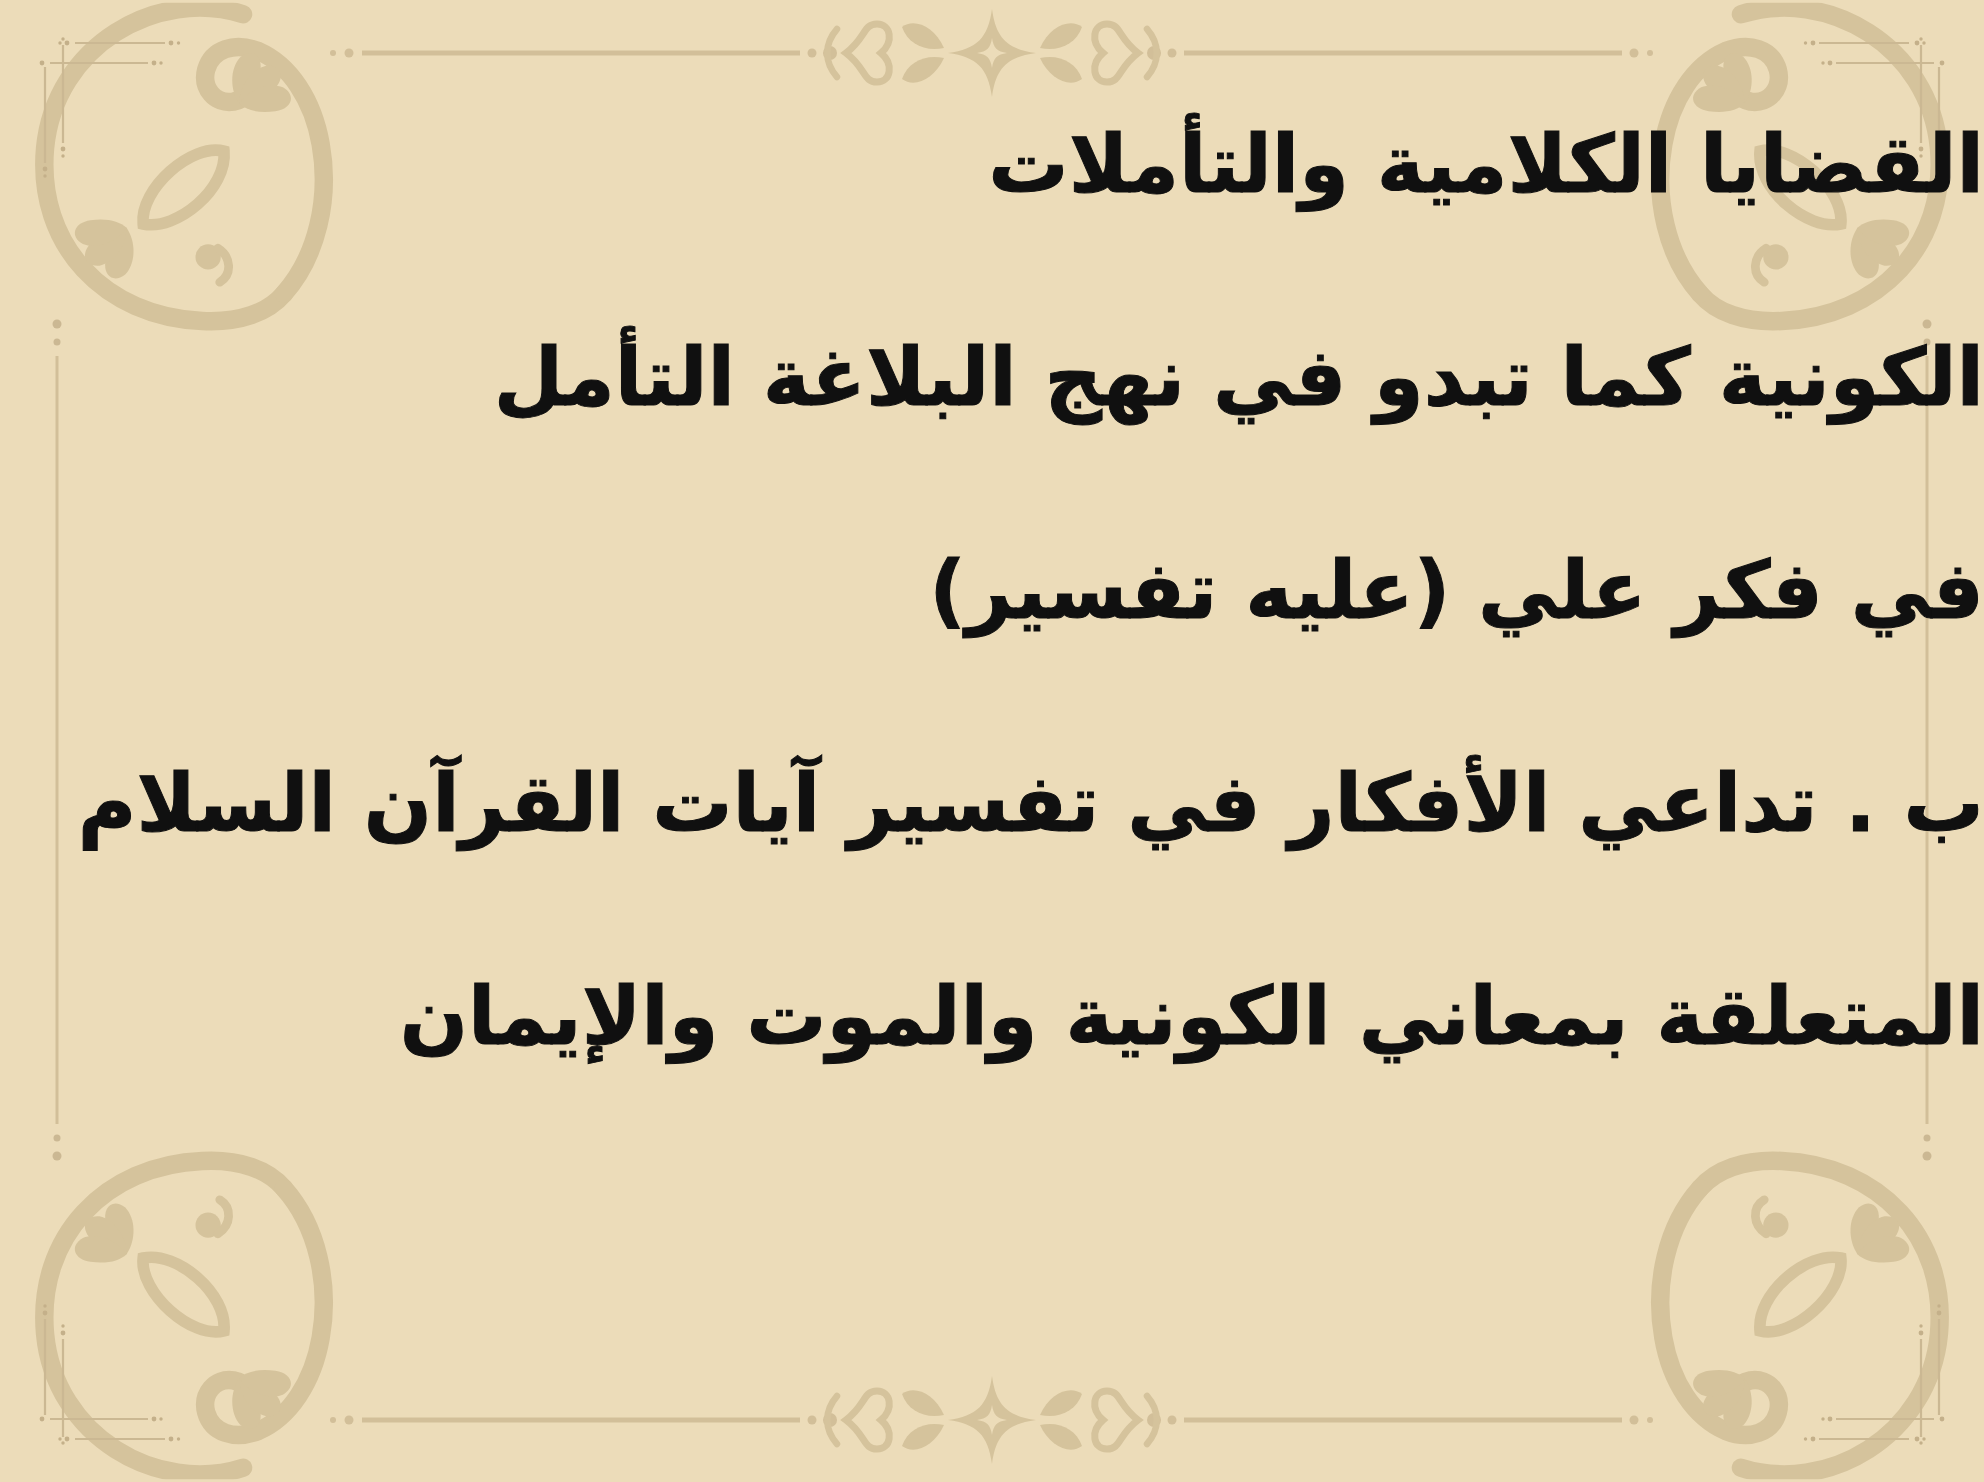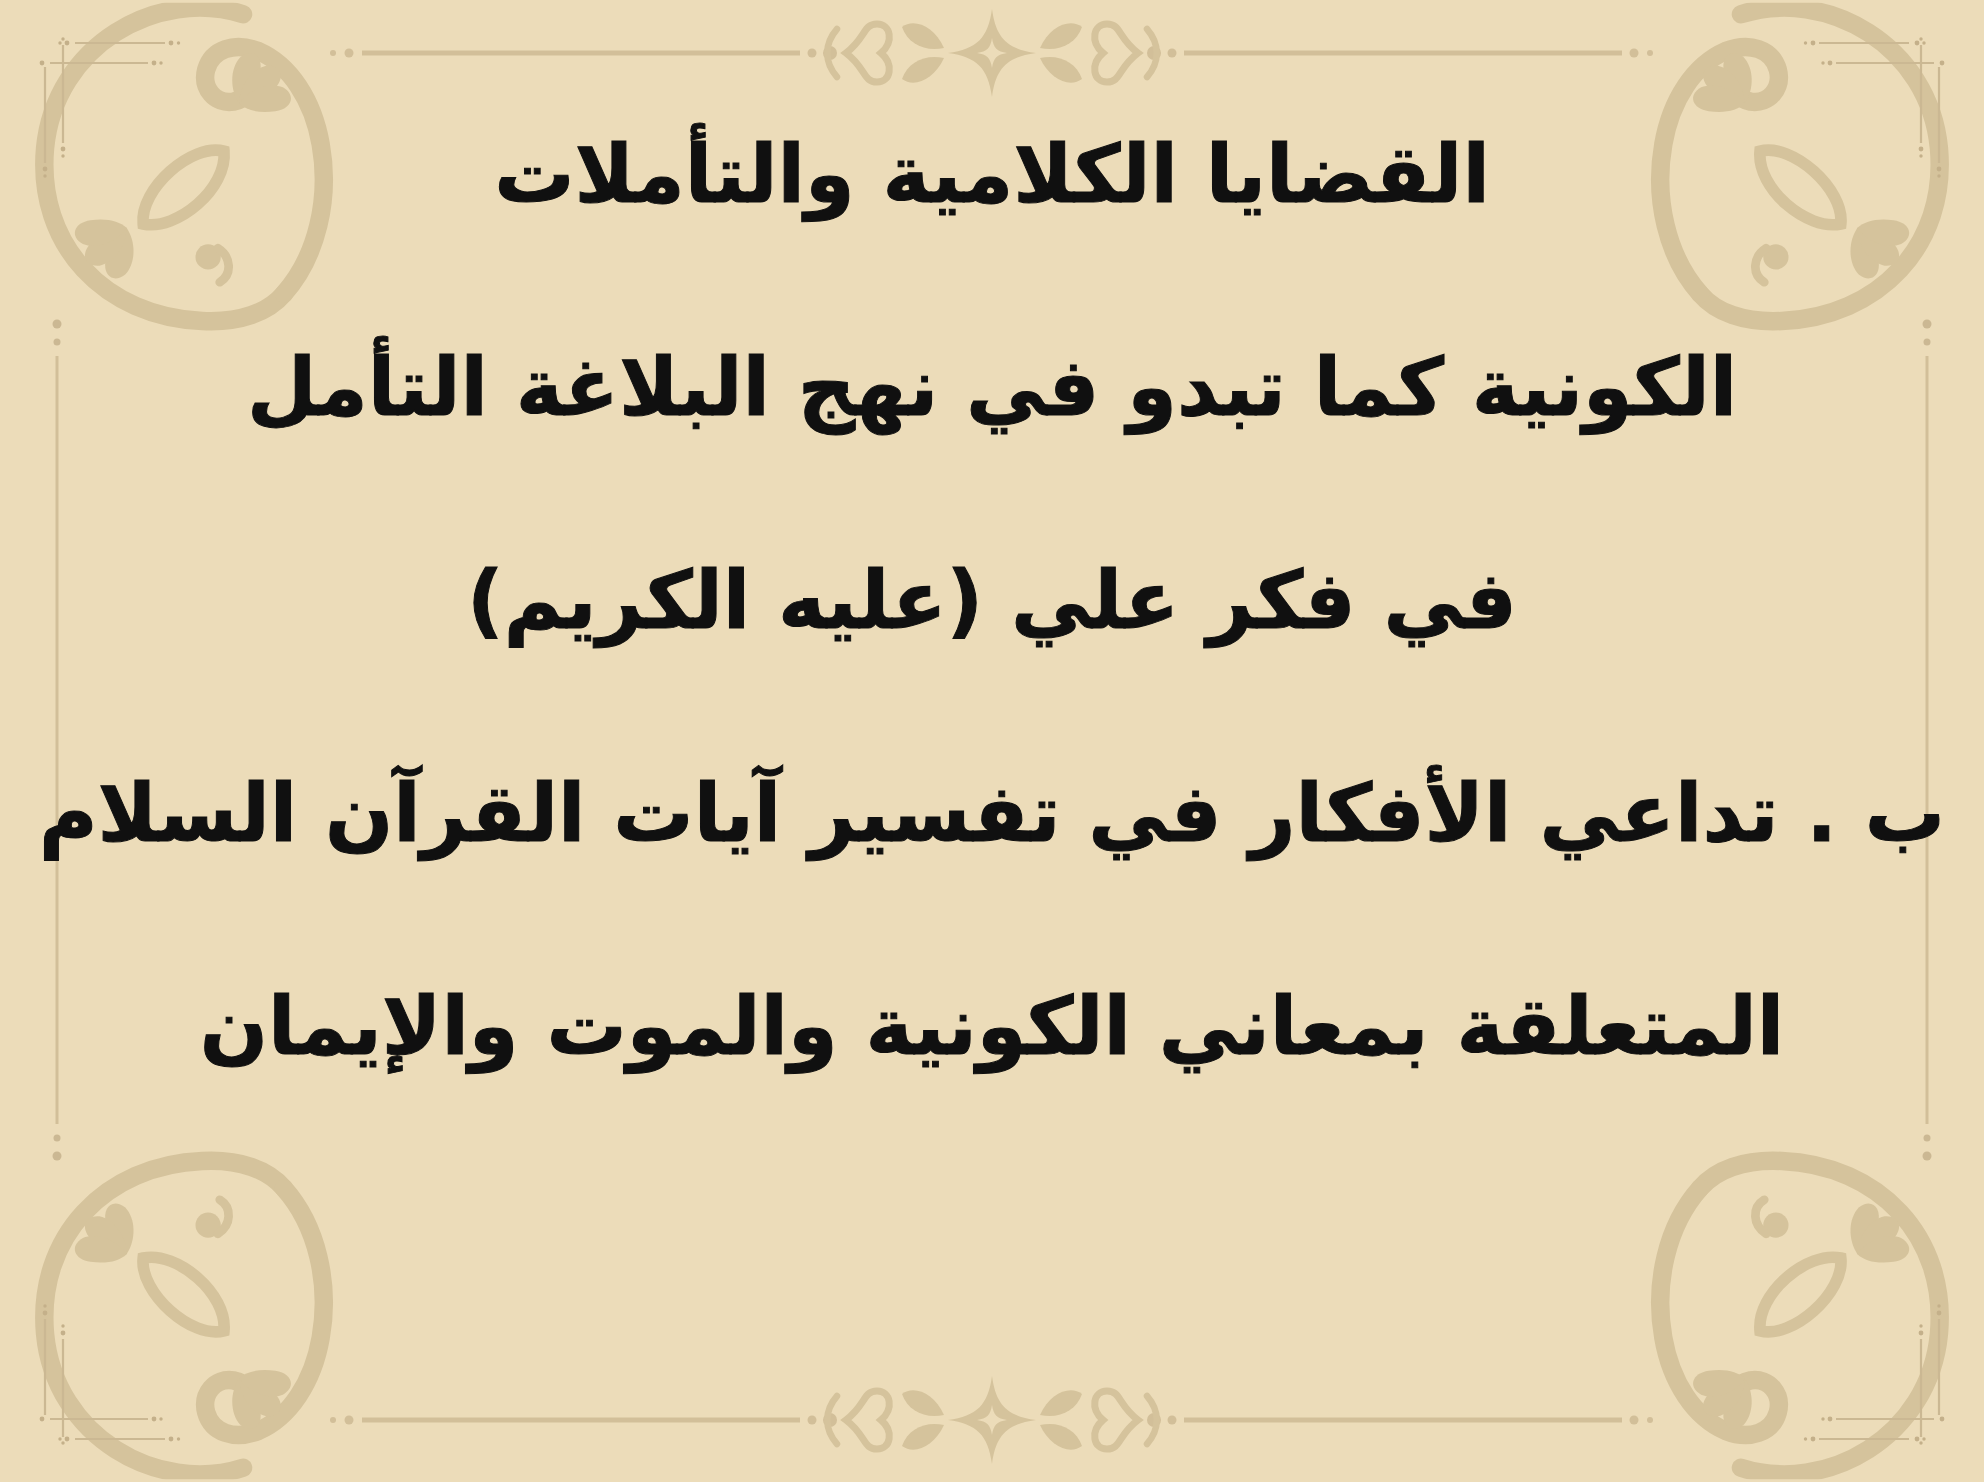--- a/index.html
+++ b/index.html
@@ -22,22 +22,22 @@
   .bracket.bl{left:30px;bottom:30px;transform:scaleY(-1);}
   .bracket.br{right:30px;bottom:30px;transform:scale(-1,-1);}
   .edge{width:20px;height:845px;top:318px;}
   .edge.left{left:47px;}
   .edge.right{left:1917px;}
   .divider{width:1324px;height:96px;left:330px;}
   .divider.top{top:5px;}
   .divider.bottom{top:1372px;transform:scaleY(-1);}
   .textblock{
     position:absolute;
-    top:68px;left:0;right:0;
-    text-align:center;
+    top:58px;left:0;right:0;
+    text-align:right;
     direction:rtl;
     color:#101010;
   }
   .textline{
     font-size:80px;
     font-weight:bold;
     line-height:213px;
     white-space:nowrap;
     -webkit-text-stroke:1px #101010;
   }
@@ -179,18 +179,18 @@
   <svg class="orn divider top" viewBox="0 0 1324 96">
       <use href="#divider"></use>
     </svg>
   <svg class="orn divider bottom" viewBox="0 0 1324 96">
       <use href="#divider"></use>
     </svg>
 
   <div class="textblock" dir="rtl">
     <div class="textline">القضايا الكلامية والتأملات</div>
     <div class="textline">الكونية كما تبدو في نهج البلاغة التأمل</div>
-    <div class="textline">في فكر علي (عليه الكريم)</div>
+    <div class="textline">في فكر علي (عليه تفسير)</div>
     <div class="textline">ب . تداعي الأفكار في تفسير آيات القرآن السلام</div>
     <div class="textline">المتعلقة بمعاني الكونية والموت والإيمان</div>
   </div>
 
 </div>
 
 </body></html>

